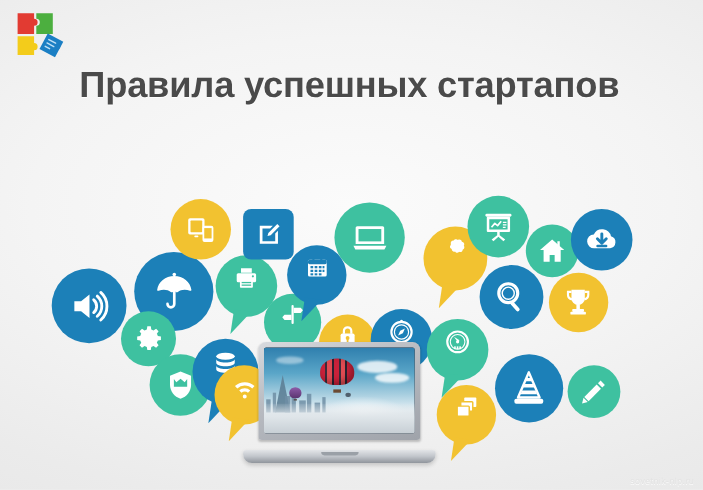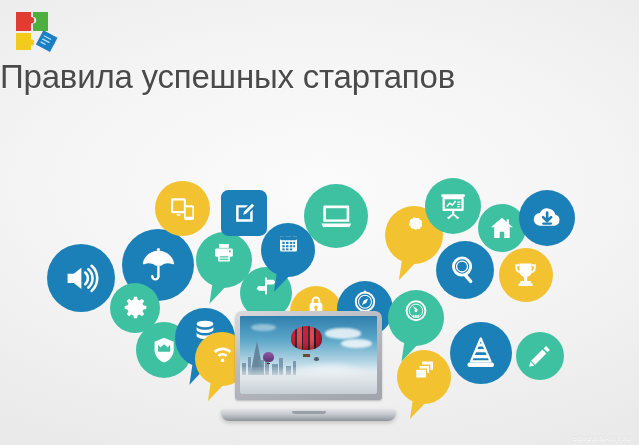--- a/index.html
+++ b/index.html
@@ -12,22 +12,22 @@
     position:relative;width:639px;height:445px;overflow:hidden;
     background:
       radial-gradient(ellipse 120% 90% at 50% 42%, #fbfbfb 0%, #f4f4f4 38%, #ebebeb 68%, #e4e4e4 100%);
   }
   
   #logo{position:absolute;left:10px;top:8px;width:56px;height:48px;}
   #logo svg{display:block;width:56px;height:48px;}
 
   
   #title{
-    position:absolute;left:0;top:58px;width:563px;text-align:left;
-    font-size:33px;font-weight:normal;color:#4a4a4a;letter-spacing:-0.2px;
+    position:absolute;left:0;top:58px;width:563px;text-align:right;
+    font-size:33px;font-weight:bold;color:#4a4a4a;letter-spacing:-0.2px;
     text-shadow:0 1px 0 rgba(255,255,255,.85);
     white-space:nowrap;
   }
 
   
   #cloud{position:absolute;left:0;top:0;width:639px;height:445px;}
   .ic{position:absolute;}
   .ic .shape{position:absolute;left:0;top:0;width:100%;height:100%;}
   .ic svg{display:block;width:100%;height:100%;overflow:visible;}
   .glyph{position:absolute;left:0;top:0;width:100%;height:100%;

